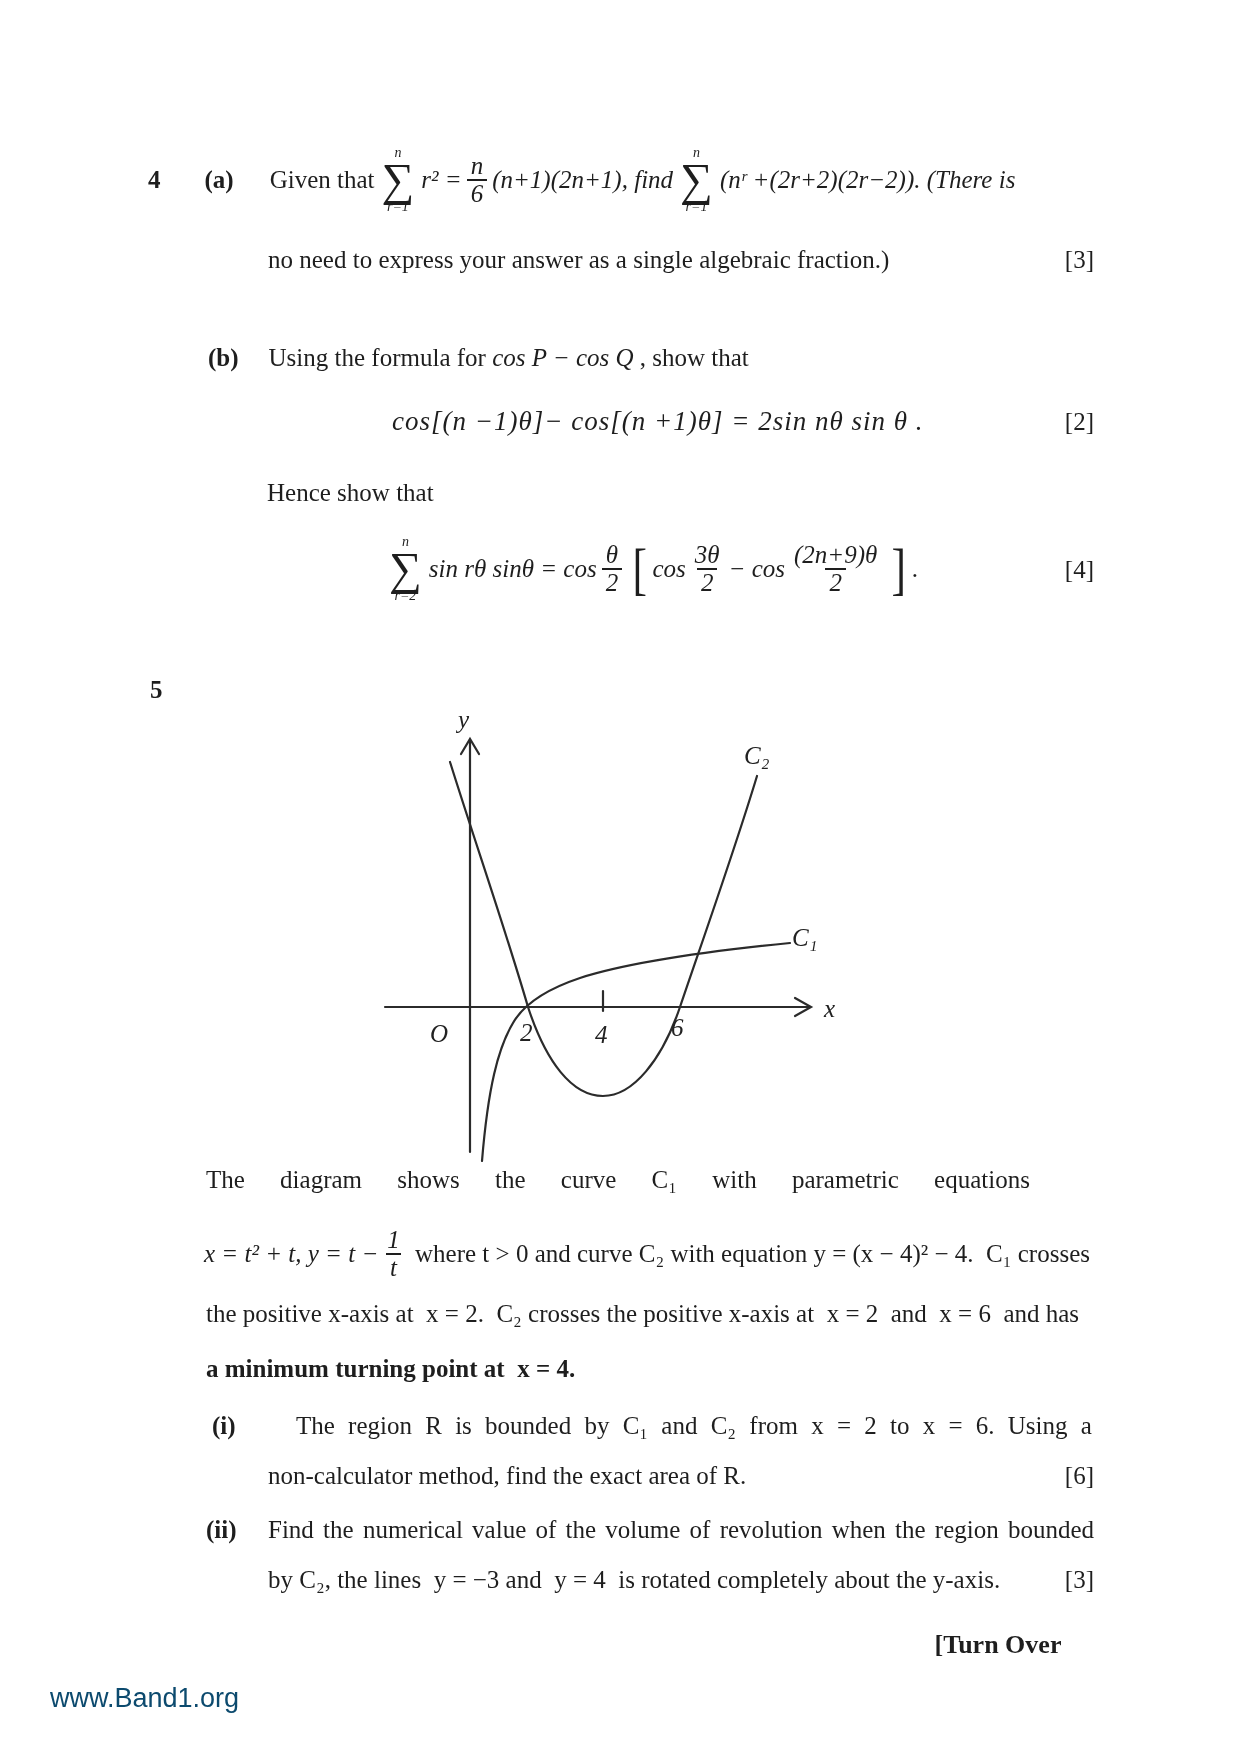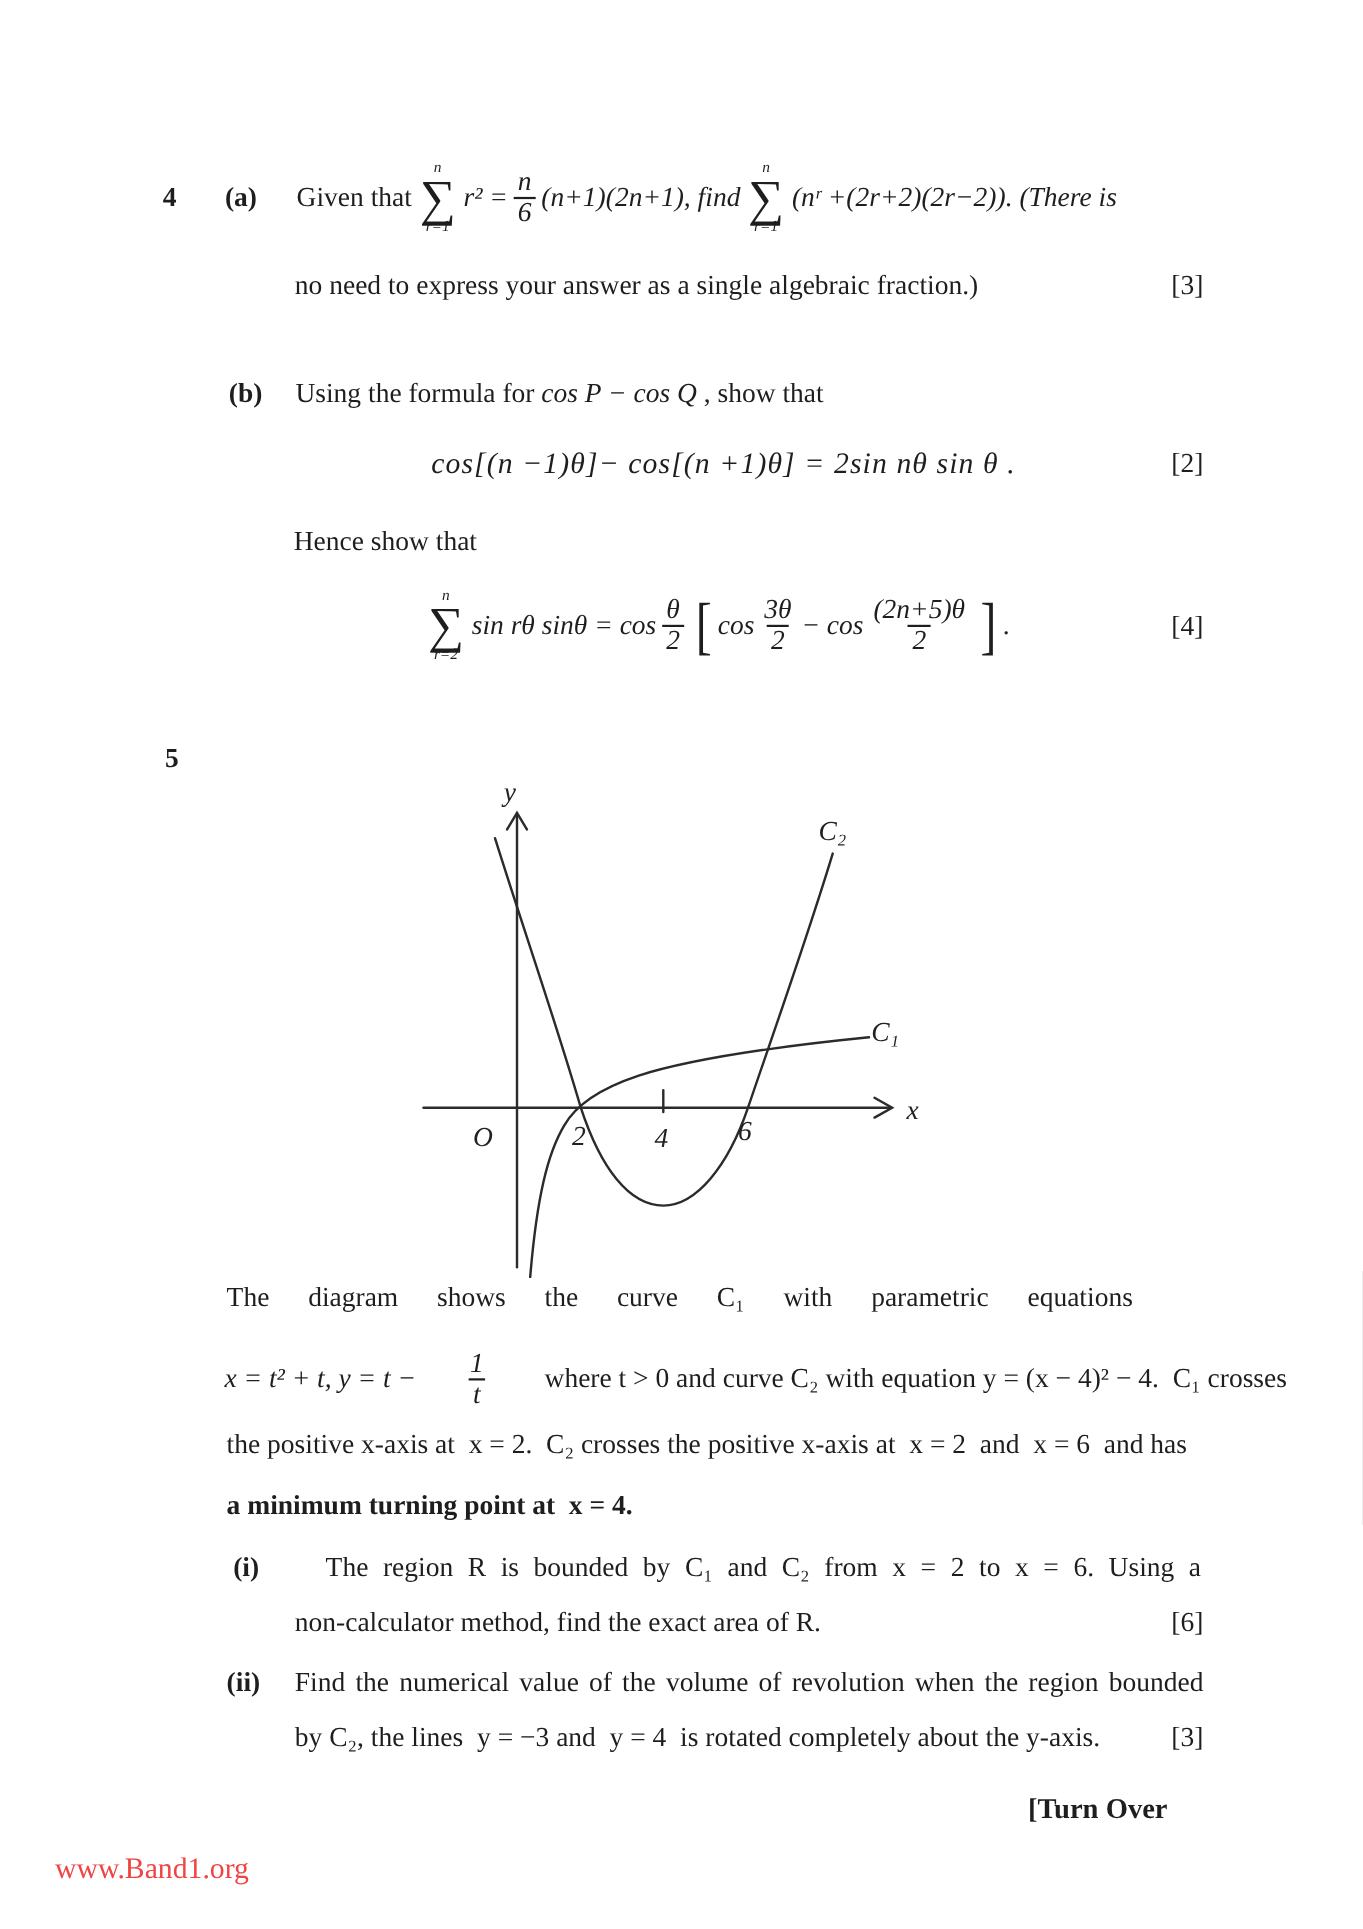--- a/index.html
+++ b/index.html
@@ -11,21 +11,21 @@
   .marks{position:absolute;left:1050px;width:44px;text-align:right;white-space:pre;}
   .sum{display:inline-flex;flex-direction:column;align-items:center;line-height:1;margin:0 7px;}
   .sum .lim{font-size:14px;font-style:italic;line-height:1.05;}
   .sum .sg{font-size:46px;line-height:.85;font-style:normal;}
   .frac{display:inline-flex;flex-direction:column;align-items:center;line-height:1.05;margin:0 5px;font-style:italic;}
   .frac .fn{padding:0 4px;}
   .frac .fd{border-top:2px solid #1e1e1e;padding:0 4px;}
   .brk{font-size:58px;line-height:.8;margin:0 3px;transform:scaleX(.75);font-style:normal;}
   .dlabel{font-style:italic;font-size:25px;fill:#222;font-family:"Liberation Serif","DejaVu Serif",serif;}
   .stroke{stroke:#2b2b2b;stroke-width:2.2;fill:none;stroke-linecap:round;}
-  .footer-site{font-family:Liberation Serif, serif;font-size:27px;color:#ef4444;}
+  .footer-site{font-family:Liberation Sans, sans-serif;font-size:27px;color:#0c4a6e;}
 </style>
 </head>
 <body>
 
 <div class="page">
 
   <div class="row" style="left:148px;top:134px;height:92px;">
     <span class="b">4</span>
     <span class="b" style="margin-left:44px;">(a)</span>
     <span style="margin-left:36px;">Given that</span>
@@ -81,21 +81,21 @@
       <span class="fd">2</span>
     </span>
     <span class="brk">[</span>
     <span class="it">cos</span>
     <span class="frac">
       <span class="fn">3θ</span>
       <span class="fd">2</span>
     </span>
     <span class="it">− cos</span>
     <span class="frac">
-      <span class="fn">(2n+5)θ</span>
+      <span class="fn">(2n+9)θ</span>
       <span class="fd">2</span>
     </span>
     <span class="brk">]</span>
     <span>.</span>
   </div>
   <div class="marks" style="top:556px;">[4]</div>
 
   <div class="row b" style="left:150px;top:676px;">
     <span>5</span>
   </div>
@@ -121,21 +121,21 @@
     <text class="dlabel" x="255" y="403">4</text>
     <text class="dlabel" x="331" y="396">6</text>
     <text class="dlabel" x="404" y="124">C₂</text>
     <text class="dlabel" x="452" y="306">C₁</text>
   </svg>
 
   <div class="row" style="left:206px;top:1166px;word-spacing:29px;">
     <span>The diagram shows the curve C₁ with parametric equations</span>
   </div>
 
-  <div class="row" style="left:204px;top:1220px;height:68px;gap:40px;">
+  <div class="row" style="left:204px;top:1220px;height:68px;">
     <span class="it">x = t² + t, y = t −</span>
     <span class="frac">
       <span class="fn">1</span>
       <span class="fd">t</span>
     </span>
     <span> where t &gt; 0 and curve C₂ with equation y = (x − 4)² − 4.  C₁ crosses</span>
   </div>
 
   <div class="row" style="left:206px;top:1300px;">
     <span>the positive x-axis at  x = 2.  C₂ crosses the positive x-axis at  x = 2  and  x = 6  and has</span>

